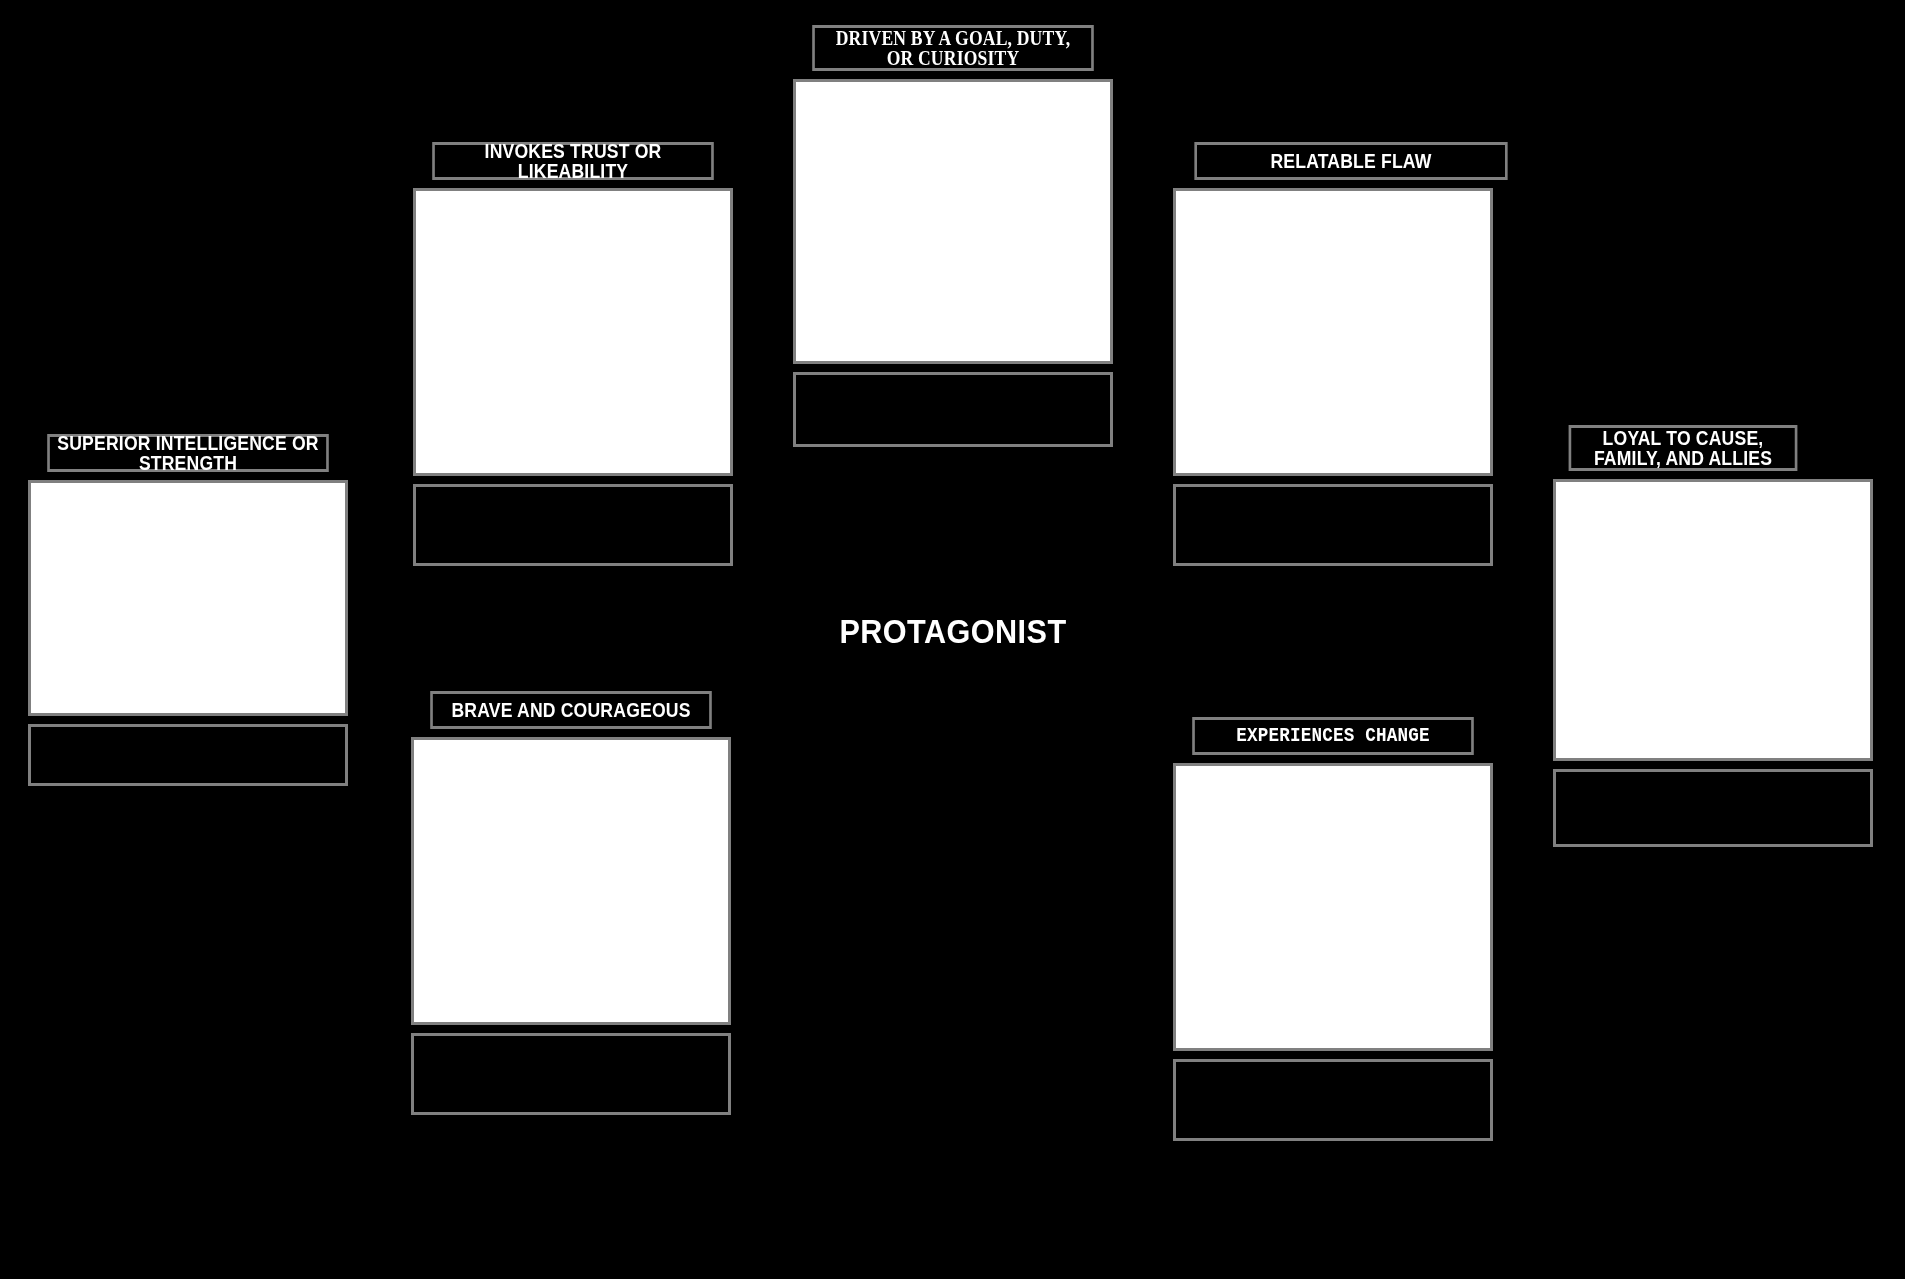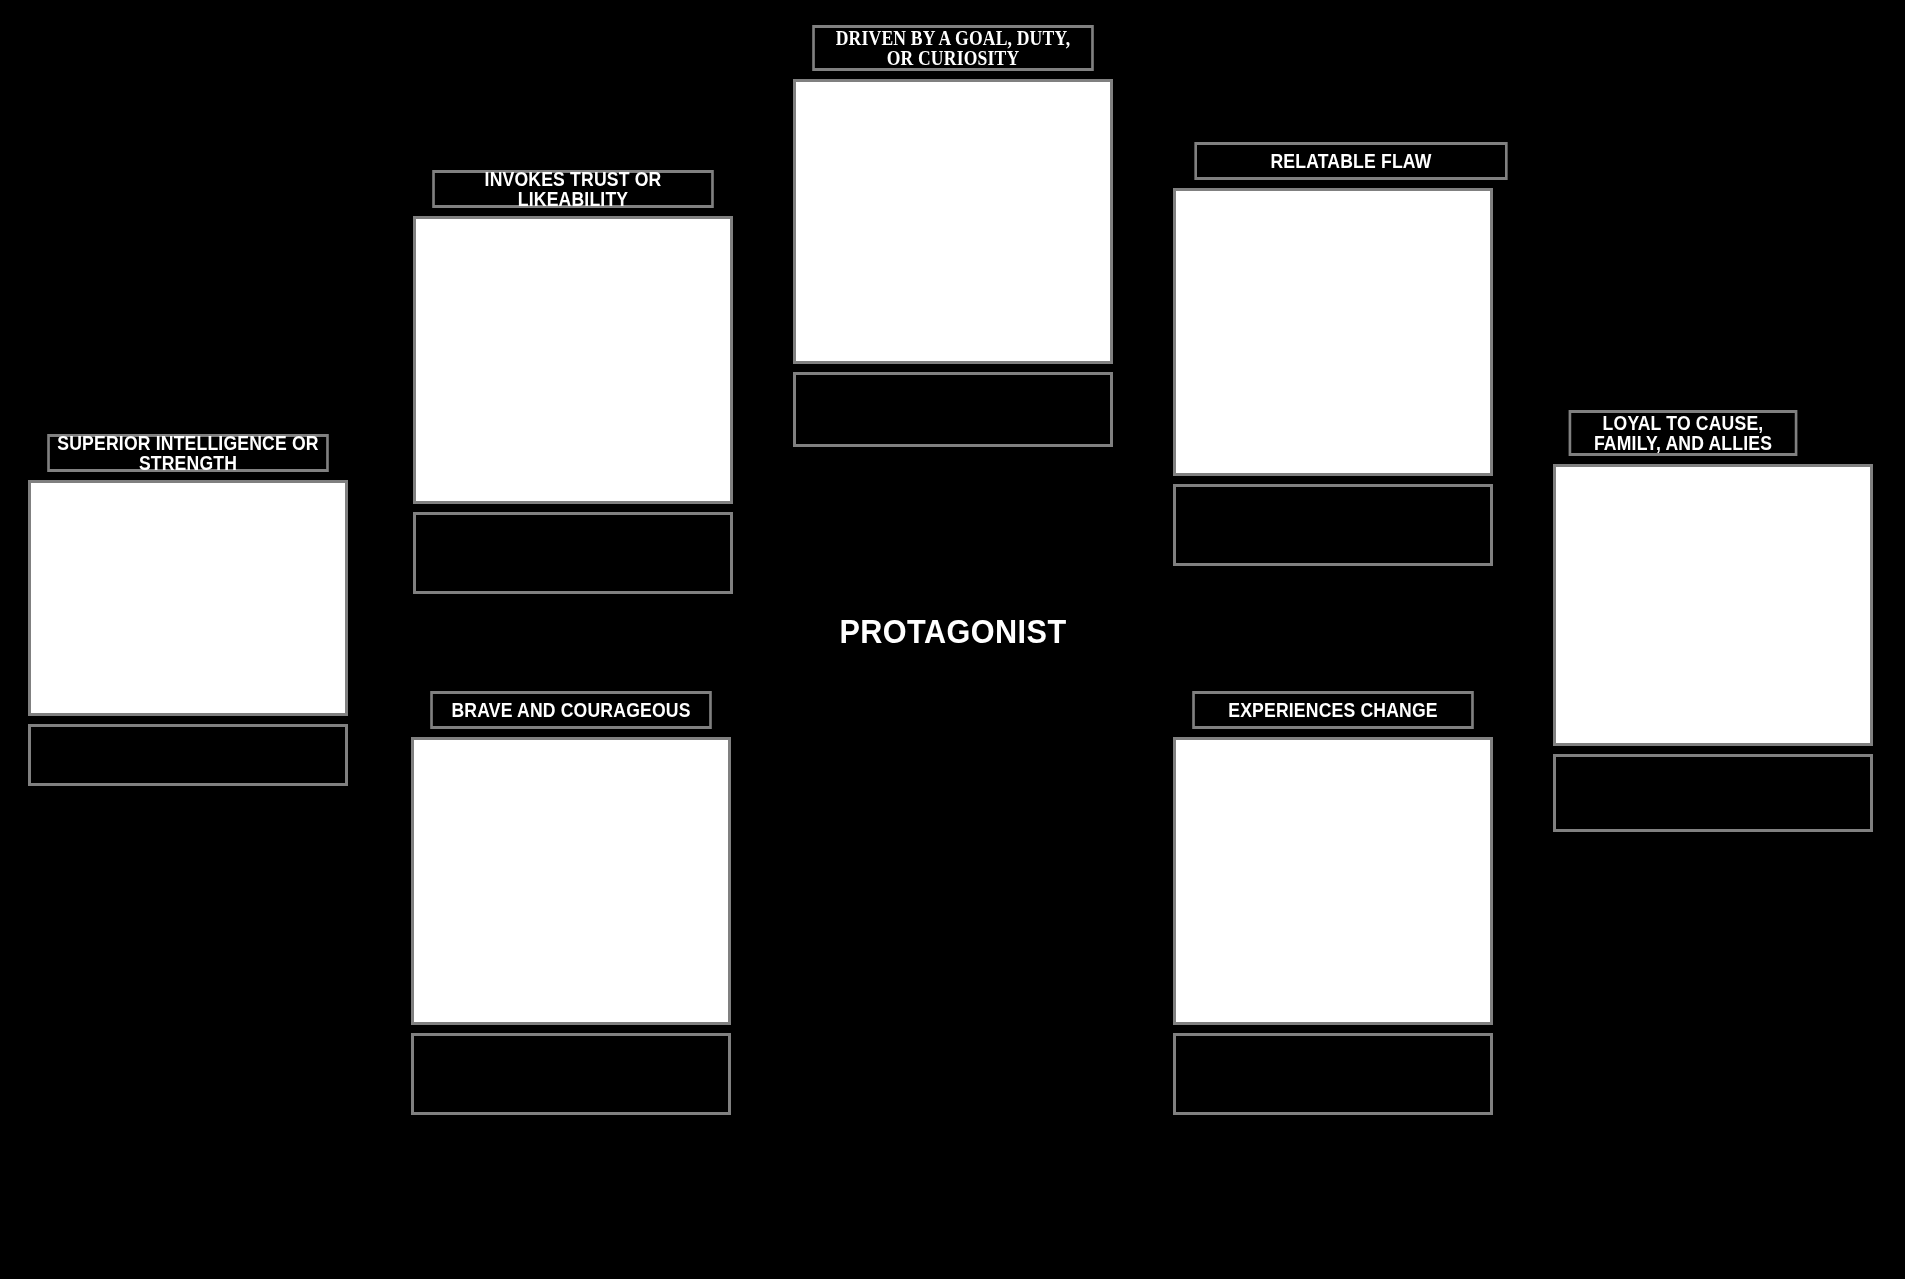--- a/index.html
+++ b/index.html
@@ -87,56 +87,56 @@
 
 <div id="stage">
   <div id="cells-root">
       <div class="cell" style="left: 28px; top: 434px; width: 320px; height: 352px;">
         <div class="cell-title" style="height: 38px; font-size: 20px;">
           <span>SUPERIOR INTELLIGENCE OR STRENGTH</span>
         </div>
         <div class="cell-image" style="top: 46px; width: 320px; height: 236px;"></div>
         <div class="cell-caption" style="top: 290px; width: 320px; height: 62px;"></div>
       </div>
-      <div class="cell" style="left: 413px; top: 142px; width: 320px; height: 452px; margin-top: 28px;">
+      <div class="cell" style="left: 413px; top: 142px; width: 320px; height: 452px;">
         <div class="cell-title" style="height: 38px; font-size: 20px;">
           <span>INVOKES TRUST OR LIKEABILITY</span>
         </div>
         <div class="cell-image" style="top: 46px; width: 320px; height: 288px;"></div>
         <div class="cell-caption" style="top: 342px; width: 320px; height: 82px;"></div>
       </div>
       <div class="cell" style="left: 793px; top: 25px; width: 320px; height: 335px; font-family: Liberation Serif, serif;">
         <div class="cell-title" style="height: 46px; font-size: 20px;">
           <span>DRIVEN BY A GOAL, DUTY, OR CURIOSITY</span>
         </div>
         <div class="cell-image" style="top: 54px; width: 320px; height: 285px;"></div>
         <div class="cell-caption" style="top: 347px; width: 320px; height: 75px;"></div>
       </div>
       <div class="cell" style="left: 1173px; top: 142px; width: 356px; height: 424px;">
         <div class="cell-title" style="height: 38px; font-size: 20px;">
           <span>RELATABLE FLAW</span>
         </div>
         <div class="cell-image" style="top: 46px; width: 320px; height: 288px;"></div>
         <div class="cell-caption" style="top: 342px; width: 320px; height: 82px;"></div>
       </div>
-      <div class="cell" style="left: 1553px; top: 410px; width: 260px; height: 422px;">
+      <div class="cell" style="left: 1553px; top: 425px; width: 260px; height: 422px;">
         <div class="cell-title" style="height: 46px; font-size: 20px;">
           <span>LOYAL TO CAUSE, FAMILY, AND ALLIES</span>
         </div>
         <div class="cell-image" style="top: 54px; width: 320px; height: 282px;"></div>
         <div class="cell-caption" style="top: 344px; width: 320px; height: 78px;"></div>
       </div>
       <div class="cell" style="left: 411px; top: 691px; width: 320px; height: 424px;">
         <div class="cell-title" style="height: 38px; font-size: 20px;">
           <span>BRAVE AND COURAGEOUS</span>
         </div>
         <div class="cell-image" style="top: 46px; width: 320px; height: 288px;"></div>
         <div class="cell-caption" style="top: 342px; width: 320px; height: 82px;"></div>
       </div>
-      <div class="cell" style="left: 1173px; top: 691px; width: 320px; height: 424px;">
+      <div class="cell" style="left: 1173px; top: 717px; width: 320px; height: 424px; font-family: Liberation Mono, monospace;">
         <div class="cell-title" style="height: 38px; font-size: 20px;">
           <span>EXPERIENCES CHANGE</span>
         </div>
         <div class="cell-image" style="top: 46px; width: 320px; height: 288px;"></div>
         <div class="cell-caption" style="top: 342px; width: 320px; height: 82px;"></div>
       </div>
     </div>
   <div id="center-title" style="left: 793px; width: 320px; top: 612px;">PROTAGONIST</div>
 </div>
 

